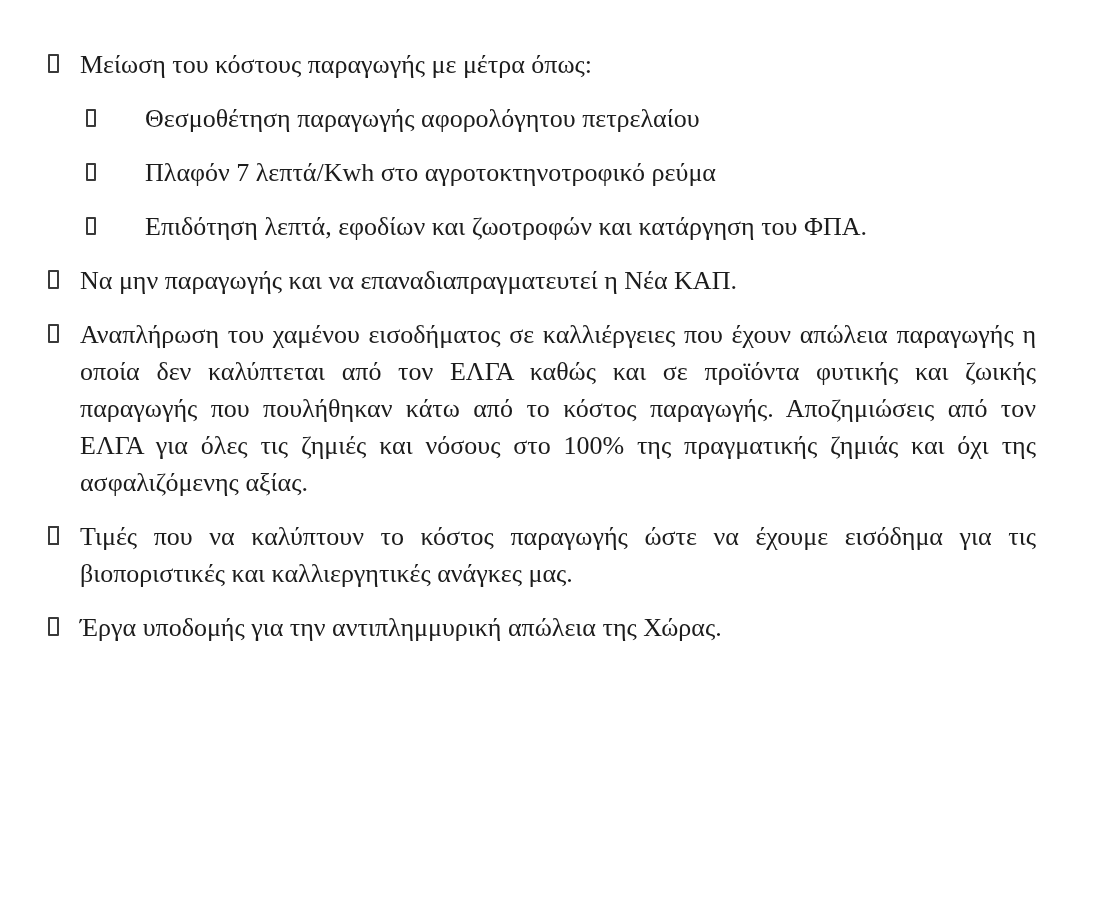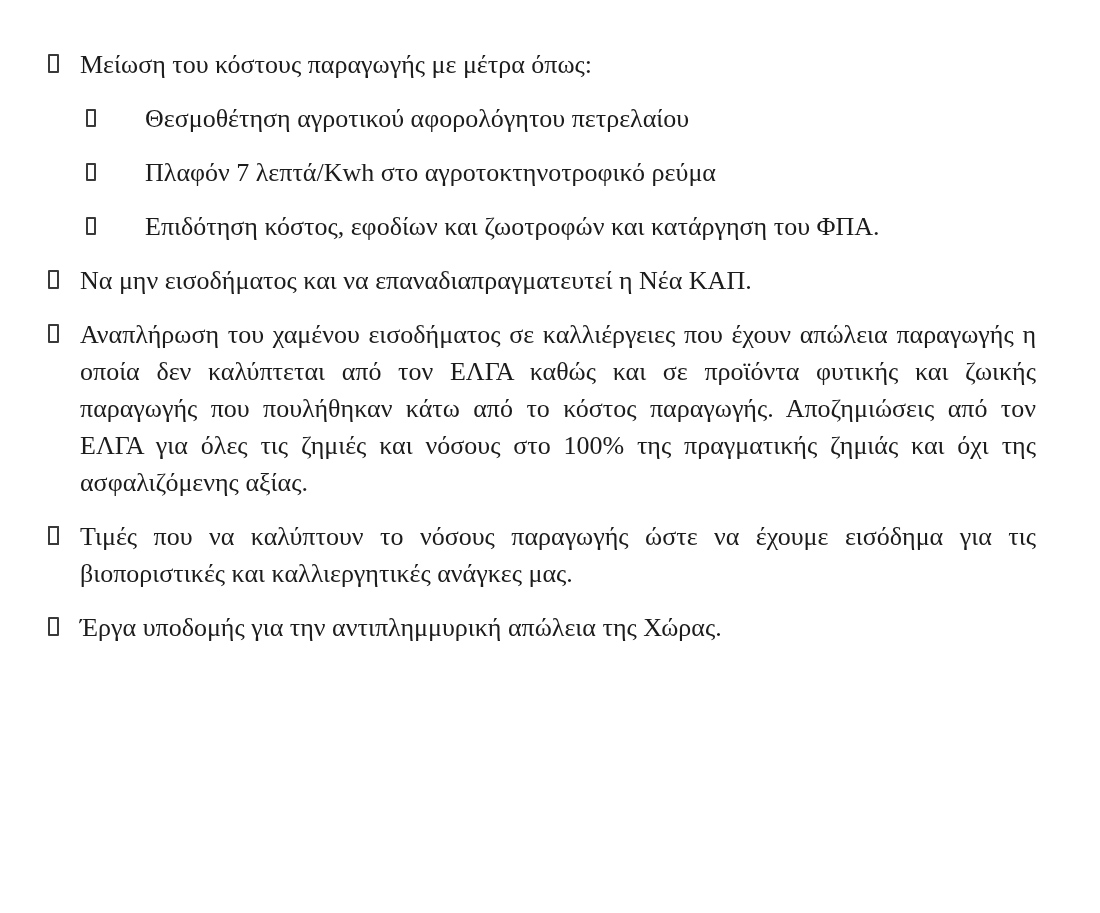--- a/index.html
+++ b/index.html
@@ -59,42 +59,42 @@
 </head>
 <body>
 
 <div class="page" id="doc-page">
     <div class="item lvl1">
     <span class="bullet"></span>
     <span class="item-text">Μείωση του κόστους παραγωγής με μέτρα όπως:</span>
   </div>
     <div class="item lvl2">
     <span class="bullet"></span>
-    <span class="item-text">Θεσμοθέτηση αγροτικού αφορολόγητου πετρελαίου</span>
+    <span class="item-text">Θεσμοθέτηση παραγωγής αφορολόγητου πετρελαίου</span>
   </div>
     <div class="item lvl2">
     <span class="bullet"></span>
     <span class="item-text">Πλαφόν 7 λεπτά/Kwh στο αγροτοκτηνοτροφικό ρεύμα</span>
   </div>
     <div class="item lvl2">
     <span class="bullet"></span>
-    <span class="item-text">Επιδότηση κόστος, εφοδίων και ζωοτροφών και κατάργηση του ΦΠΑ.</span>
+    <span class="item-text">Επιδότηση λεπτά, εφοδίων και ζωοτροφών και κατάργηση του ΦΠΑ.</span>
   </div>
     <div class="item lvl1">
     <span class="bullet"></span>
-    <span class="item-text">Να μην εισοδήματος και να επαναδιαπραγματευτεί η Νέα ΚΑΠ.</span>
+    <span class="item-text">Να μην παραγωγής και να επαναδιαπραγματευτεί η Νέα ΚΑΠ.</span>
   </div>
     <div class="item lvl1">
     <span class="bullet"></span>
     <span class="item-text">Αναπλήρωση του χαμένου εισοδήματος σε καλλιέργειες που έχουν απώλεια παραγωγής η οποία δεν καλύπτεται από τον ΕΛΓΑ καθώς και σε προϊόντα φυτικής και ζωικής παραγωγής που πουλήθηκαν κάτω από το κόστος παραγωγής. Αποζημιώσεις από τον ΕΛΓΑ για όλες τις ζημιές και νόσους στο 100% της πραγματικής ζημιάς και όχι της ασφαλιζόμενης αξίας.</span>
   </div>
     <div class="item lvl1">
     <span class="bullet"></span>
   </div>
     <div class="item lvl1">
     <span class="bullet"></span>
-    <span class="item-text">Τιμές που να καλύπτουν το νόσους παραγωγής ώστε να έχουμε εισόδημα για τις βιοποριστικές και καλλιεργητικές ανάγκες μας.</span>
+    <span class="item-text">Τιμές που να καλύπτουν το κόστος παραγωγής ώστε να έχουμε εισόδημα για τις βιοποριστικές και καλλιεργητικές ανάγκες μας.</span>
   </div>
     <div class="item lvl1">
     <span class="bullet"></span>
     <span class="item-text">Έργα υποδομής για την αντιπλημμυρική απώλεια της Χώρας.</span>
   </div>
   </div>
 
 </body></html>

